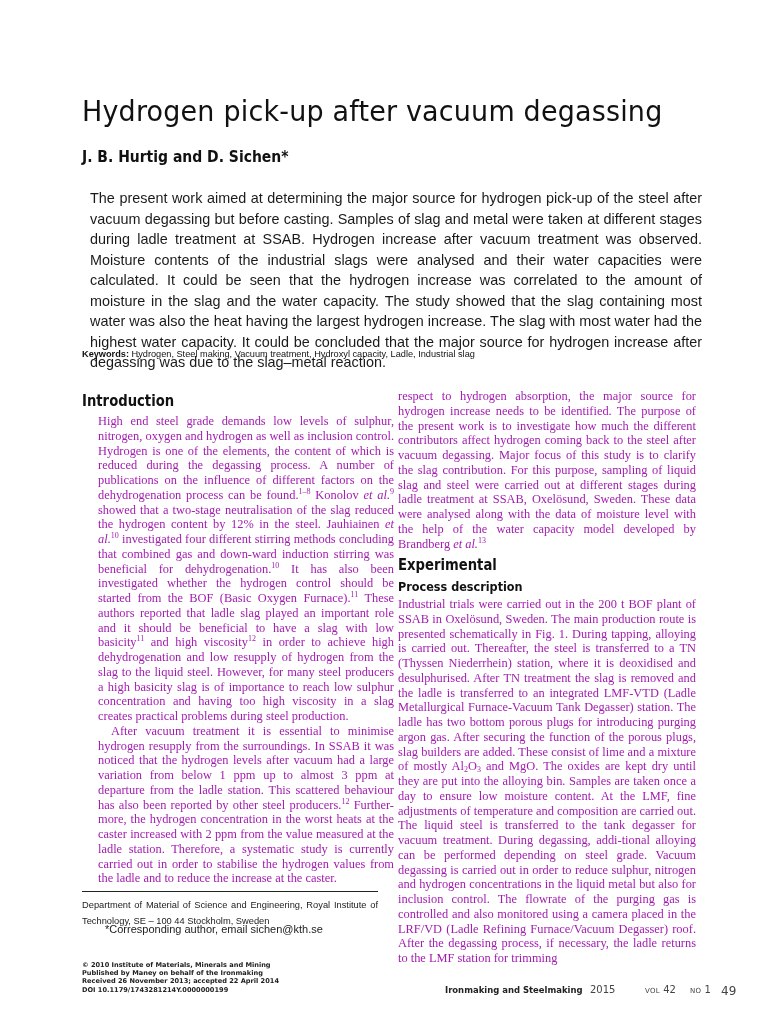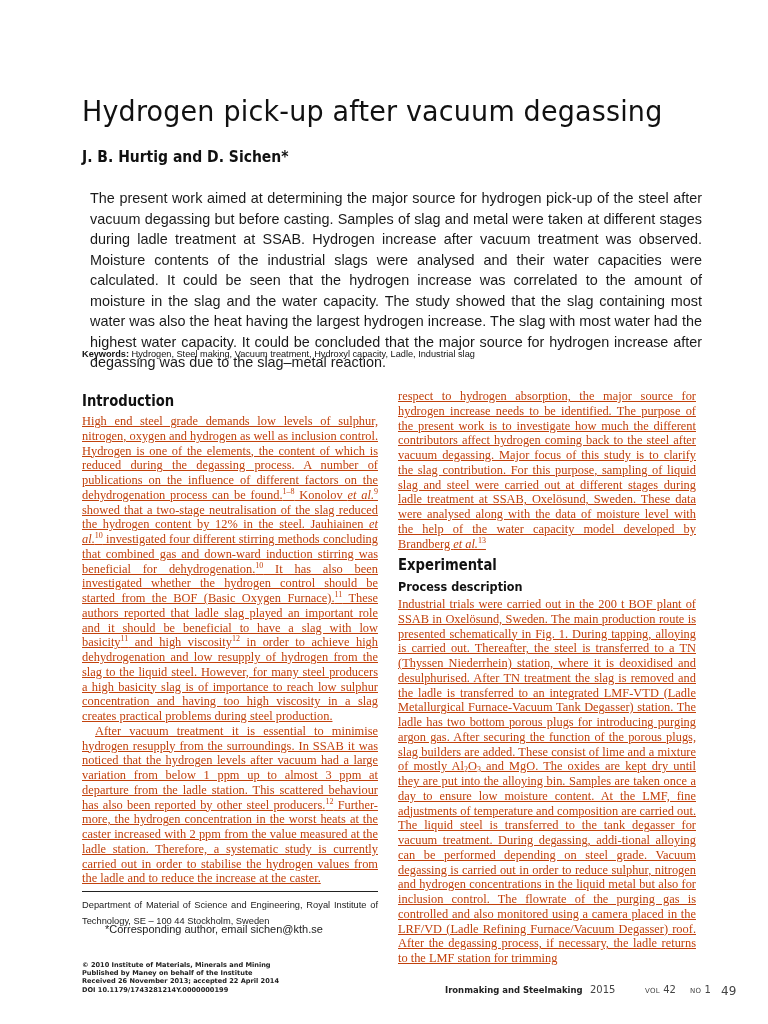--- a/index.html
+++ b/index.html
@@ -2,24 +2,24 @@
 <html><head>
 <meta charset="utf-8">
 <style>
   html, body { margin: 0; padding: 0; background: #ffffff; }
   body { width: 768px; height: 1024px; position: relative; overflow: hidden; color: #111; }
   .title { position: absolute; left: 82px; top: 94px; font-family: "DejaVu Sans", sans-serif; font-size: 29px; font-weight: normal; letter-spacing: 0.2px; color: #111; margin: 0; white-space: nowrap; transform: scaleX(0.93); transform-origin: left; }
   .authors { position: absolute; left: 82px; top: 148px; font-family: "DejaVu Sans", sans-serif; font-size: 15.5px; font-weight: bold; margin: 0; white-space: nowrap; transform: scaleX(0.9); transform-origin: left; }
   .abstract { position: absolute; left: 82px; top: 180px; width: 612px; font-family: "Liberation Sans", sans-serif; font-size: 14.4px; line-height: 20.5px; text-align: justify; margin: 8px; color: #1a1a1a; }
   .keywords { position: absolute; left: 82px; top: 349px; font-family: "Liberation Sans", sans-serif; font-size: 9.2px; color: #111; white-space: nowrap; }
   .keywords b { font-weight: bold; }
-  .col { position: absolute; font-family: "Liberation Serif", serif; font-size: 12.4px; line-height: 14.75px; text-align: justify; color: #c2410c; text-decoration: underline; }
+  .col { position: absolute; font-family: "Liberation Serif", serif; font-size: 12.4px; line-height: 14.75px; text-align: justify; color: #a21caf; }
   .col p { margin: 0; }
   .col p.indent { text-indent: 13px; }
-  .col-left { left: 82px; top: 414px; width: 296px; }
+  .col-left { left: 98px; top: 414px; width: 296px; }
   .col-right { left: 398px; top: 389px; width: 298px; }
   .h1 { position: absolute; font-family: "DejaVu Sans", sans-serif; font-weight: bold; font-size: 15px; margin: 0; white-space: nowrap; transform: scaleX(0.88); transform-origin: left; }
   .h2 { position: absolute; font-family: "DejaVu Sans", sans-serif; font-weight: bold; font-size: 12.5px; margin: 0; white-space: nowrap; transform: scaleX(0.9); transform-origin: left; }
   sup { font-size: 8px; line-height: 0; vertical-align: 5px; }
   sub { font-size: 8px; line-height: 0; vertical-align: -2px; }
   .foot-rule { position: absolute; left: 82px; top: 891px; width: 296px; height: 1px; background: #222; }
   .affil { position: absolute; left: 82px; top: 897px; width: 296px; font-family: "Liberation Sans", sans-serif; font-size: 9.3px; line-height: 16px; text-align: justify; color: #222; }
   .corresp { position: absolute; left: 99px; top: 923px; font-family: "Liberation Sans", sans-serif; font-size: 11px; color: #222; white-space: nowrap; margin-left: 6px; }
   .pubinfo { position: absolute; left: 82px; top: 961px; font-family: "DejaVu Sans", sans-serif; font-size: 6.6px; line-height: 8.2px; font-weight: bold; color: #222; white-space: nowrap; }
   .footer { position: absolute; top: 984px; left: 445px; font-family: "DejaVu Sans", sans-serif; font-size: 9.2px; color: #222; white-space: nowrap; }
@@ -60,21 +60,21 @@
 <div class="col" style="left:398px; top:597px; width:298px;">
   <p><span>Industrial trials were carried out in the 200 t BOF plant of SSAB in Oxelösund, Sweden. The main production route is presented schematically in Fig. 1. During tapping, alloying is carried out. Thereafter, the steel is transferred to a TN (Thyssen Niederrhein) station, where it is deoxidised and desulphurised. After TN treatment the slag is removed and the ladle is transferred to an integrated LMF-VTD (Ladle Metallurgical Furnace-Vacuum Tank Degasser) station. The ladle has two bottom porous plugs for introducing purging argon gas. After securing the function of the porous plugs, slag builders are added. These consist of lime and a mixture of mostly Al</span><sub>2</sub><span>O</span><sub>3</sub><span> and MgO. The oxides are kept dry until they are put into the alloying bin. Samples are taken once a day to ensure low moisture content. At the LMF, fine adjustments of temperature and composition are carried out. The liquid steel is transferred to the tank degasser for vacuum treatment. During degassing, addi-tional alloying can be performed depending on steel grade. Vacuum degassing is carried out in order to reduce sulphur, nitrogen and hydrogen concentrations in the liquid metal but also for inclusion control. The flowrate of the purging gas is controlled and also monitored using a camera placed in the LRF/VD (Ladle Refining Furnace/Vacuum Degasser) roof. After the degassing process, if necessary, the ladle returns to the LMF station for trimming</span></p>
 </div>
 
 <div class="foot-rule"></div>
 <div class="affil">Department of Material of Science and Engineering, Royal Institute of Technology, SE – 100 44 Stockholm, Sweden</div>
 <div class="corresp">*Corresponding author, email sichen@kth.se</div>
 
 <div class="pubinfo">
   <div>© 2010 Institute of Materials, Minerals and Mining</div>
-  <div>Published by Maney on behalf of the Institute</div>
+  <div>Published by Maney on behalf of the Ironmaking</div>
   <div>Received 26 November 2013; accepted 22 April 2014</div>
   <div>DOI 10.1179/1743281214Y.0000000199</div>
 </div>
 
 <div class="footer">
   <span class="journal">Ironmaking and Steelmaking</span>
   <span class="year">2015</span>
   <span class="vol"><small>VOL</small> <b style="font-weight:normal">42</b></span>
   <span class="no"><small>NO</small> <b style="font-weight:normal">1</b></span>
   <span class="page">49</span>

